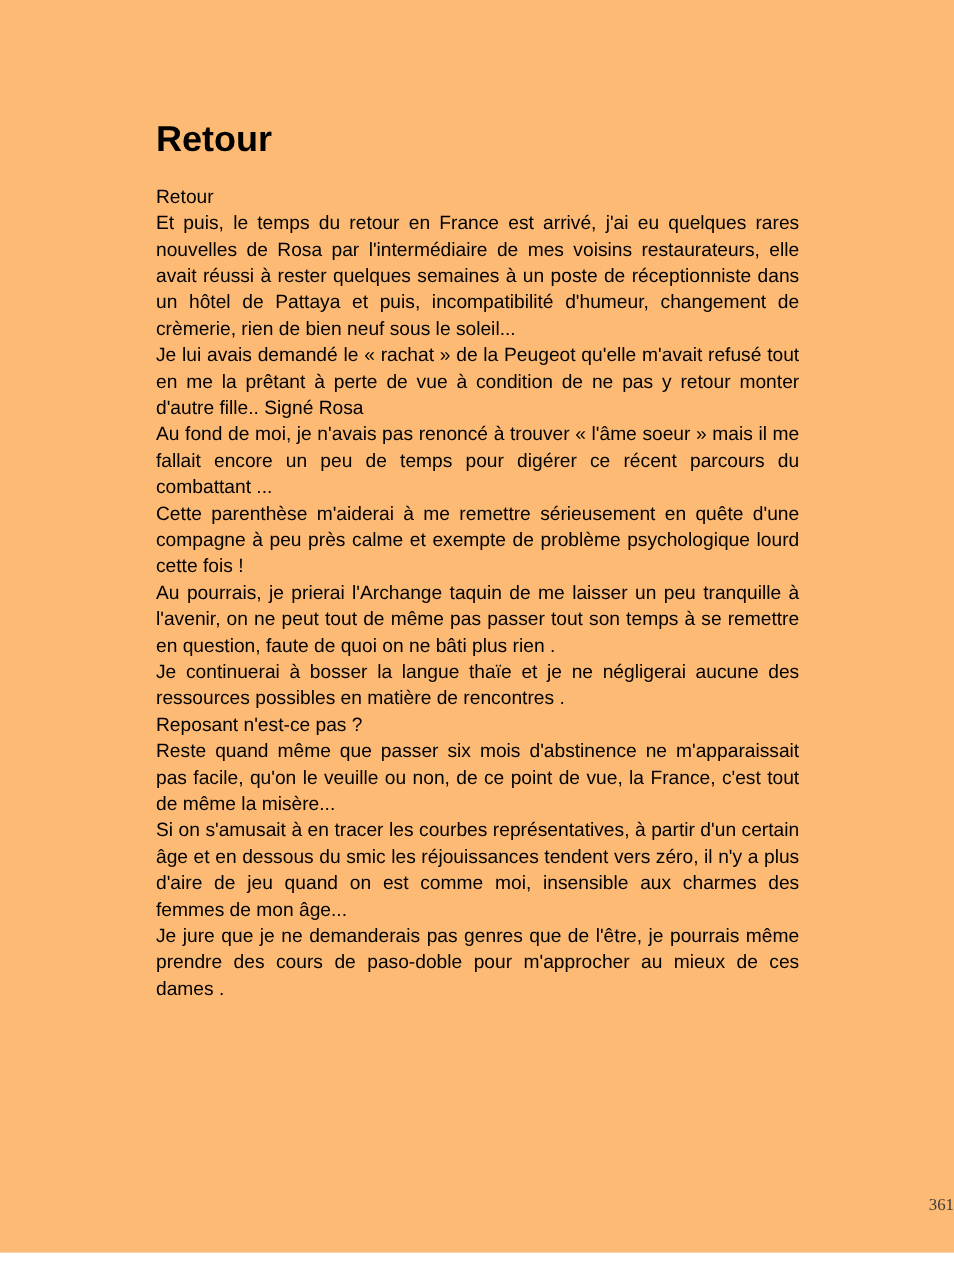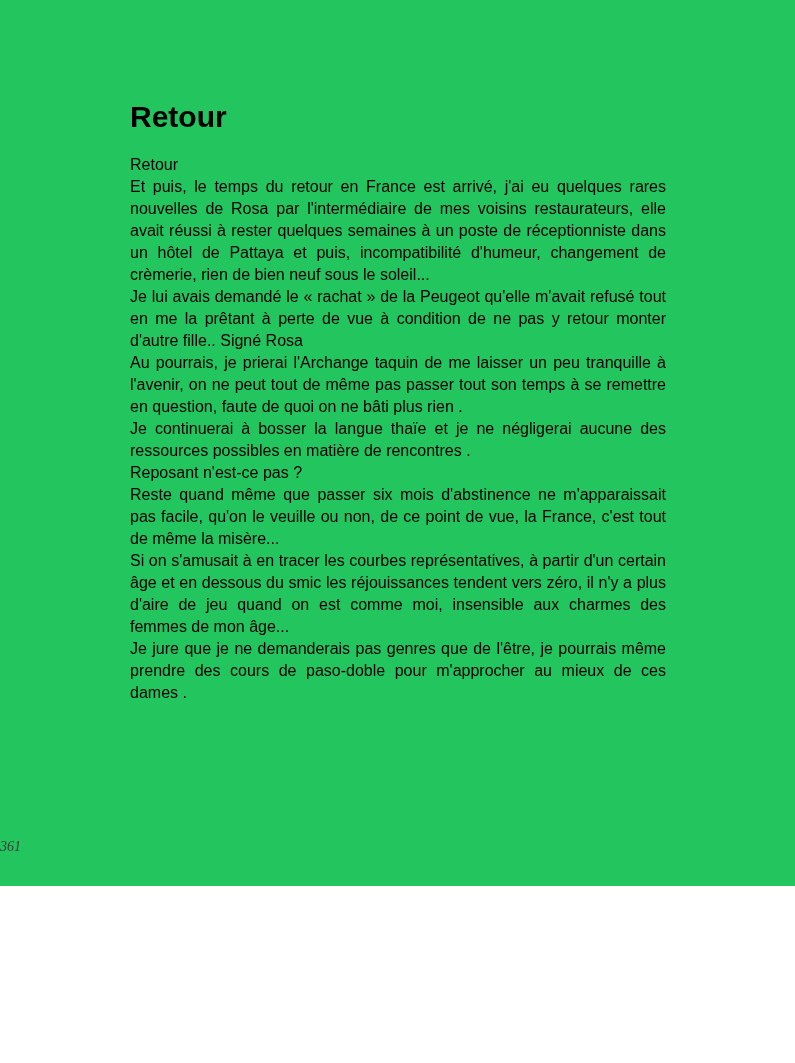--- a/index.html
+++ b/index.html
@@ -4,22 +4,22 @@
   <style>
     * { box-sizing: border-box; }
     html, body {
       margin: 0;
       padding: 0;
       background: #ffffff;
     }
     .page {
       position: relative;
       width: 795px;
-      height: 886px;
-      background: #22c55e;
+      height: 1044px;
+      background: #fdba74;
       color: #000000;
       font-family: "Liberation Sans", sans-serif;
       overflow: hidden;
     }
     .content {
       position: absolute;
       left: 130px;
       top: 100px;
       width: 536px;
     }
@@ -36,37 +36,38 @@
       font-size: 16px;
       line-height: 22px;
       text-align: justify;
       color: #000000;
     }
     .page-number {
       position: absolute;
       left: 0;
       bottom: 31px;
       width: 100%;
-      text-align: left;
+      text-align: right;
       font-family: "Liberation Serif", serif;
       font-size: 14px;
       color: #3a3a3a;
-      font-style: italic;
     }
   </style>
 </head>
 <body>
 
 <div class="page">
   <div class="content">
     <h1 class="chapter-title">Retour</h1>
     <div class="body-text">
         <p>Retour</p>
         <p>Et puis, le temps du retour en France est arrivé, j'ai eu quelques rares nouvelles de Rosa par l'intermédiaire de mes voisins restaurateurs, elle avait réussi à rester quelques semaines à un poste de réceptionniste dans un hôtel de Pattaya et puis, incompatibilité d'humeur, changement de crèmerie, rien de bien neuf sous le soleil...</p>
         <p>Je lui avais demandé le « rachat » de la Peugeot qu'elle m'avait refusé tout en me la prêtant à perte de vue à condition de ne pas y retour monter d'autre fille.. Signé Rosa</p>
+        <p>Au fond de moi, je n'avais pas renoncé à trouver « l'âme soeur » mais il me fallait encore un peu de temps pour digérer ce récent parcours du combattant ...</p>
+        <p>Cette parenthèse m'aiderai à me remettre sérieusement en quête d'une compagne à peu près calme et exempte de problème psychologique lourd cette fois !</p>
         <p>Au pourrais, je prierai l'Archange taquin de me laisser un peu tranquille à l'avenir, on ne peut tout de même pas passer tout son temps à se remettre en question, faute de quoi on ne bâti plus rien .</p>
         <p>Je continuerai à bosser la langue thaïe et je ne négligerai aucune des ressources possibles en matière de rencontres .</p>
         <p>Reposant n'est-ce pas ?</p>
         <p>Reste quand même que passer six mois d'abstinence ne m'apparaissait pas facile, qu'on le veuille ou non, de ce point de vue, la France, c'est tout de même la misère...</p>
         <p>Si on s'amusait à en tracer les courbes représentatives, à partir d'un certain âge et en dessous du smic les réjouissances tendent vers zéro, il n'y a plus d'aire de jeu quand on est comme moi, insensible aux charmes des femmes de mon âge...</p>
         <p>Je jure que je ne demanderais pas genres que de l'être, je pourrais même prendre des cours de paso-doble pour m'approcher au mieux de ces dames .</p>
       </div>
   </div>
   <div class="page-number">361</div>
 </div>

